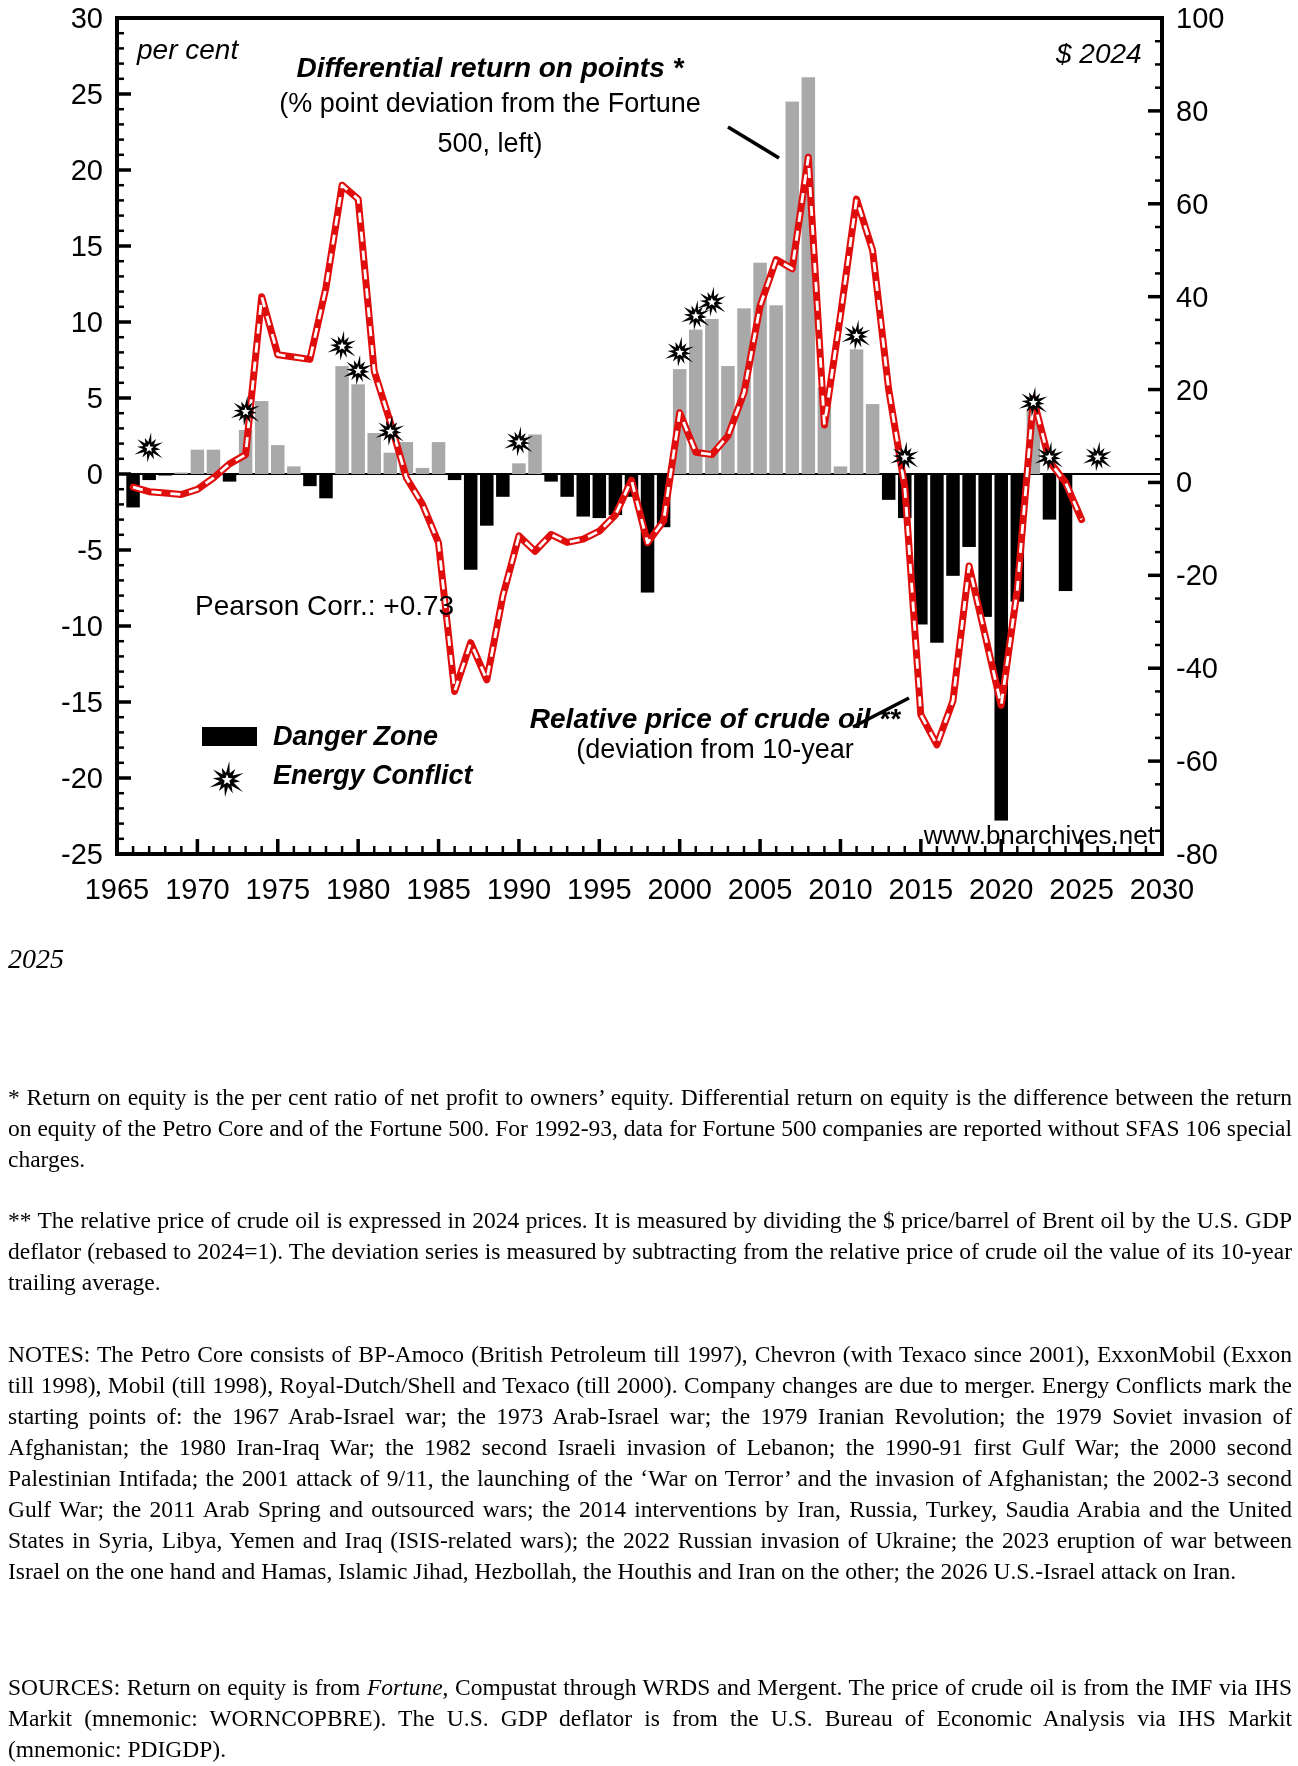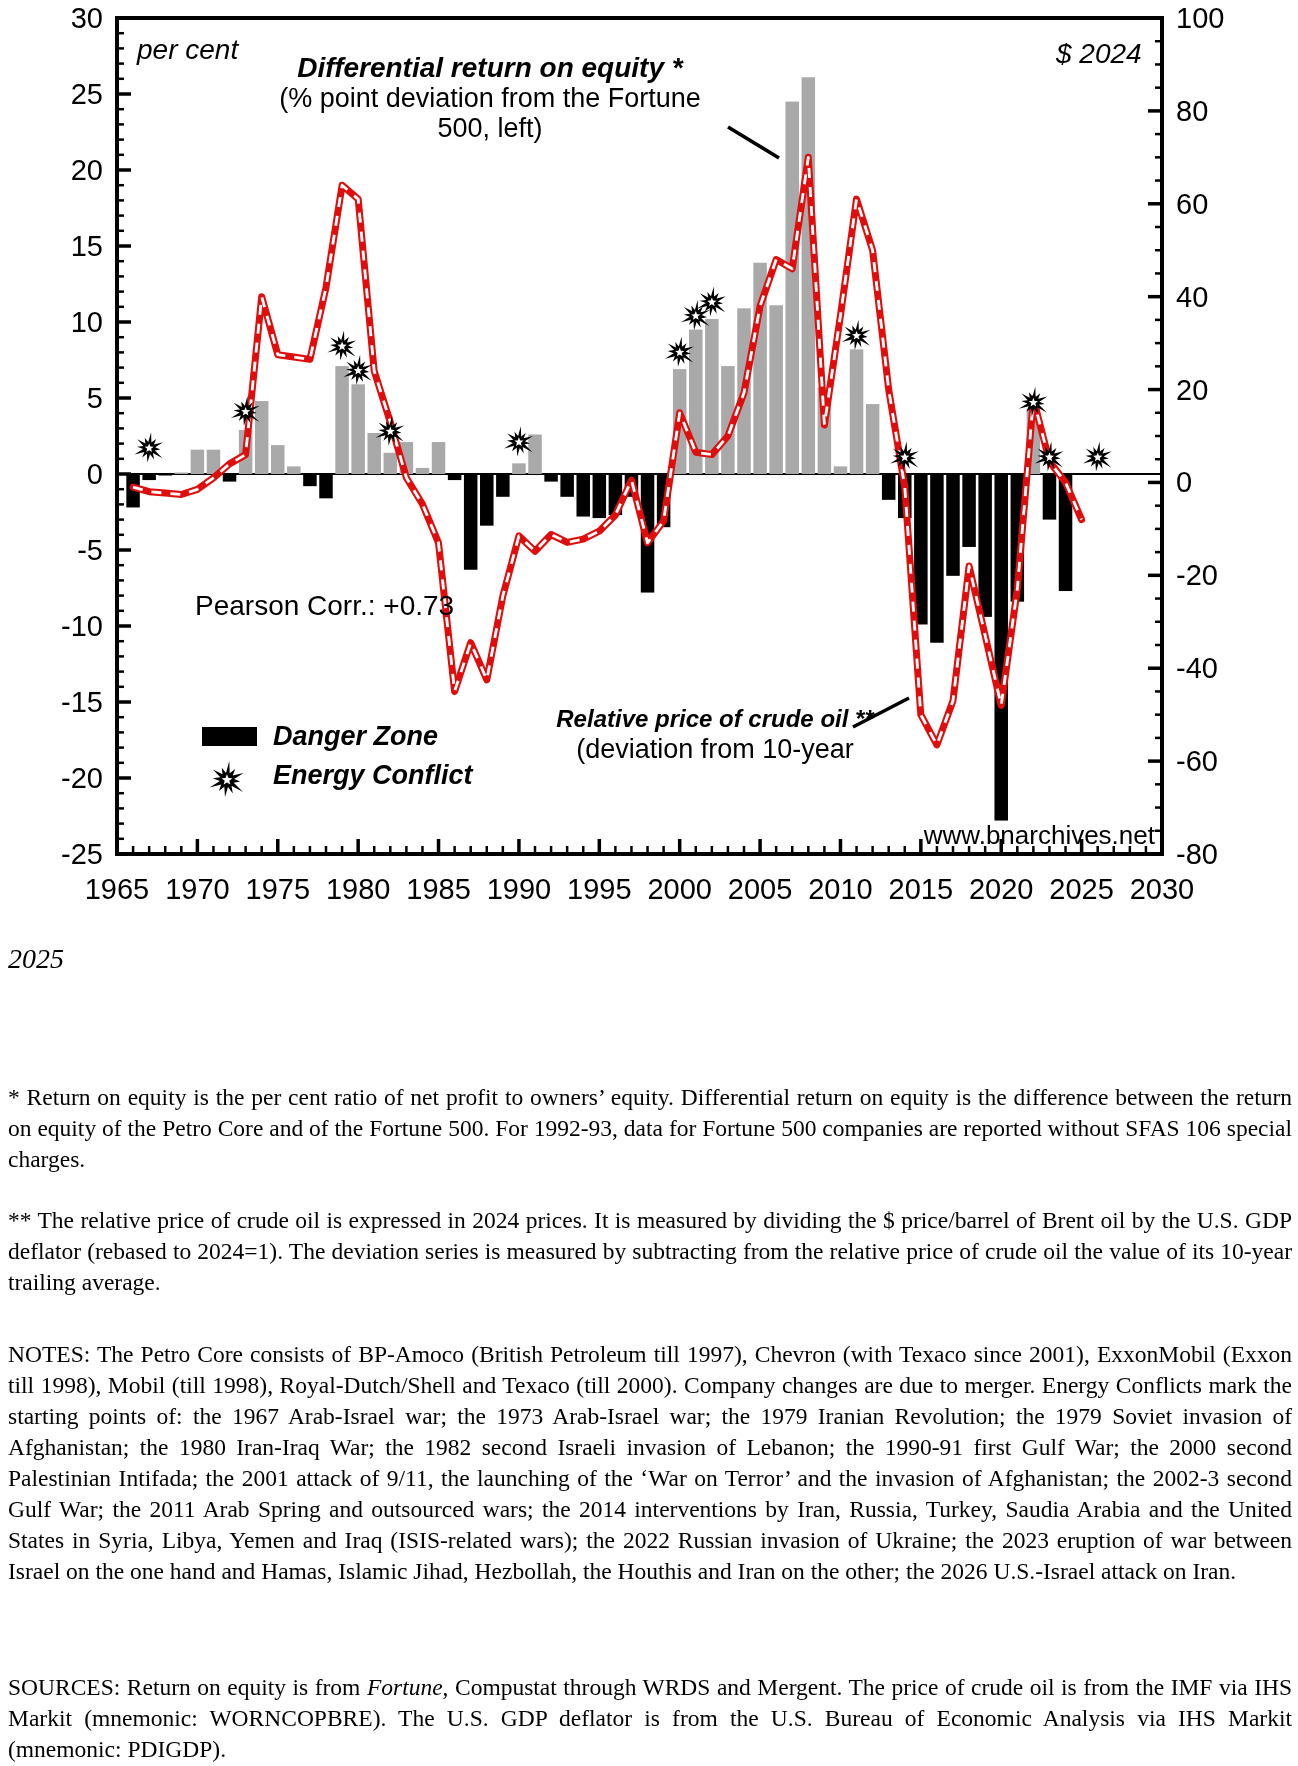--- a/index.html
+++ b/index.html
@@ -6,28 +6,28 @@
   body{width:1298px;height:1766px;position:relative;font-family:"Liberation Serif",serif;color:#000;}
   .chart-wrap{position:absolute;left:0;top:0;width:1298px;height:910px;}
   #chart-svg{position:absolute;left:0;top:0;}
   .ov{position:absolute;font-family:"Liberation Sans",sans-serif;white-space:nowrap;}
   .it{font-style:italic;}
   .bi{font-style:italic;font-weight:bold;}
   .per-cent{left:137px;top:34px;font-size:28px;}
   .dollar{left:1056px;top:38px;font-size:28px;}
   .roe-block{left:270px;top:53px;width:440px;text-align:center;white-space:normal;}
   .roe-t{font-size:28px;line-height:30px;}
-  .roe-s{font-size:27px;line-height:30px;}
+  .roe-s{font-size:27px;line-height:40px;}
   .pearson{left:195px;top:590px;font-size:28px;}
   .legend-swatch{left:202px;top:727px;width:55px;height:19px;background:#000;}
   .legend-star{left:204px;top:757px;}
   .lg1{left:273px;top:721px;font-size:27px;}
   .lg2{left:273px;top:760px;font-size:27px;}
   .oil-block{left:515px;top:703px;width:400px;text-align:center;white-space:normal;}
-  .oil-t{font-size:24px;line-height:31px;}
+  .oil-t{font-size:28px;line-height:31px;}
   .oil-s{font-size:27px;line-height:30px;}
   .watermark{right:143px;top:820px;font-size:26px;color:#000000;}
   .caption{position:absolute;left:8px;right:8px;font-size:28px;font-style:italic;line-height:52px;}
   .cap1{white-space:nowrap;}
   .para{position:absolute;left:8px;right:6px;font-size:23.5px;line-height:31px;text-align:justify;}
   .cap-block{top:933px;}
   .p-star{top:1082px;}
   .p-dstar{top:1205px;}
   .p-notes{top:1332px;margin-top:7px;}
   .p-sources{top:1672px;}
@@ -324,21 +324,21 @@
       <path d="M1099.6,441.4L1100.0,451.6L1104.6,448.1L1102.5,453.5L1111.7,451.3L1103.7,456.4L1108.8,458.6L1103.3,459.5L1111.1,467.4L1101.4,462.1L1102.6,468.8L1098.6,463.3L1096.0,471.6L1095.4,462.9L1090.8,466.5L1092.9,461.0L1083.0,463.6L1091.7,458.1L1085.6,455.8L1092.1,455.0L1085.8,448.4L1093.9,452.5L1093.3,447.0L1096.8,451.3Z" fill="#000"></path>
       <path d="M1097.7,452.5L1098.9,455.6L1102.3,455.8L1099.7,457.9L1100.5,461.2L1097.7,459.4L1094.9,461.2L1095.7,457.9L1093.1,455.8L1096.5,455.6Z" fill="#fff"></path>
       <line x1="728" y1="127" x2="779" y2="158" stroke="#000" stroke-width="3.5"></line>
       <line x1="853" y1="727" x2="909" y2="698" stroke="#000" stroke-width="3.5"></line>
     </svg>
 
   <div class="ov it per-cent">per cent</div>
   <div class="ov it dollar">$ 2024</div>
 
   <div class="ov roe-block">
-    <div class="roe-t bi">Differential return on equity *</div>
+    <div class="roe-t bi">Differential return on points *</div>
     <div class="roe-s">(% point deviation from the Fortune 500, left)</div>
   </div>
 
   <div class="ov pearson">Pearson Corr.: +0.73</div>
 
   <div class="ov legend-swatch"></div>
   <svg class="ov legend-star" id="legend-star" width="46" height="46" viewBox="0 0 46 46">
       <path d="M25.3,4.1L25.7,16.3L31.2,12.1L28.7,18.5L39.6,15.9L30.1,22.0L36.2,24.6L29.7,25.7L39.0,35.0L27.5,28.7L28.8,36.6L24.0,30.1L21.0,40.0L20.3,29.7L14.8,33.9L17.3,27.5L5.5,30.5L15.9,24.0L8.7,21.3L16.3,20.3L8.9,12.4L18.5,17.3L17.8,10.8L22.0,15.9Z" fill="#000"></path>
       <path d="M23.0,17.3L24.5,21.0L28.4,21.2L25.3,23.8L26.4,27.6L23.0,25.5L19.6,27.6L20.7,23.8L17.6,21.2L21.5,21.0Z" fill="#fff"></path>
     </svg>

